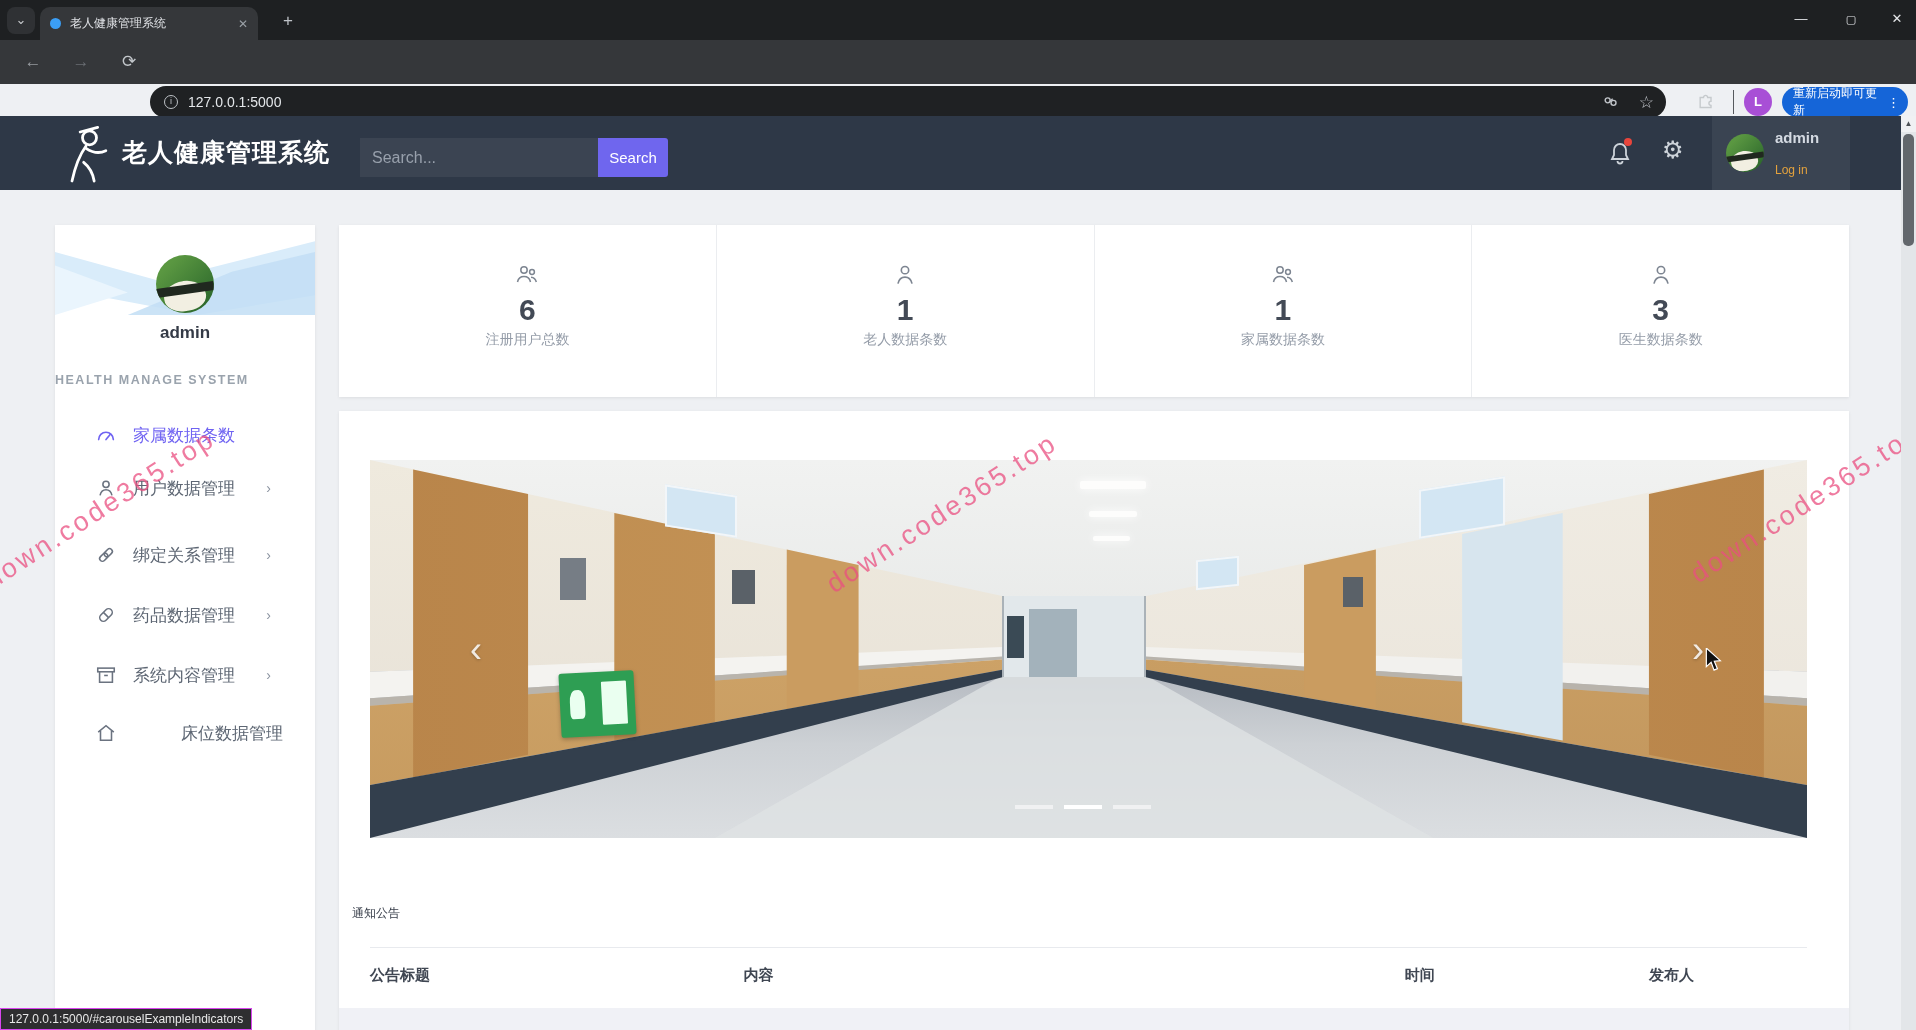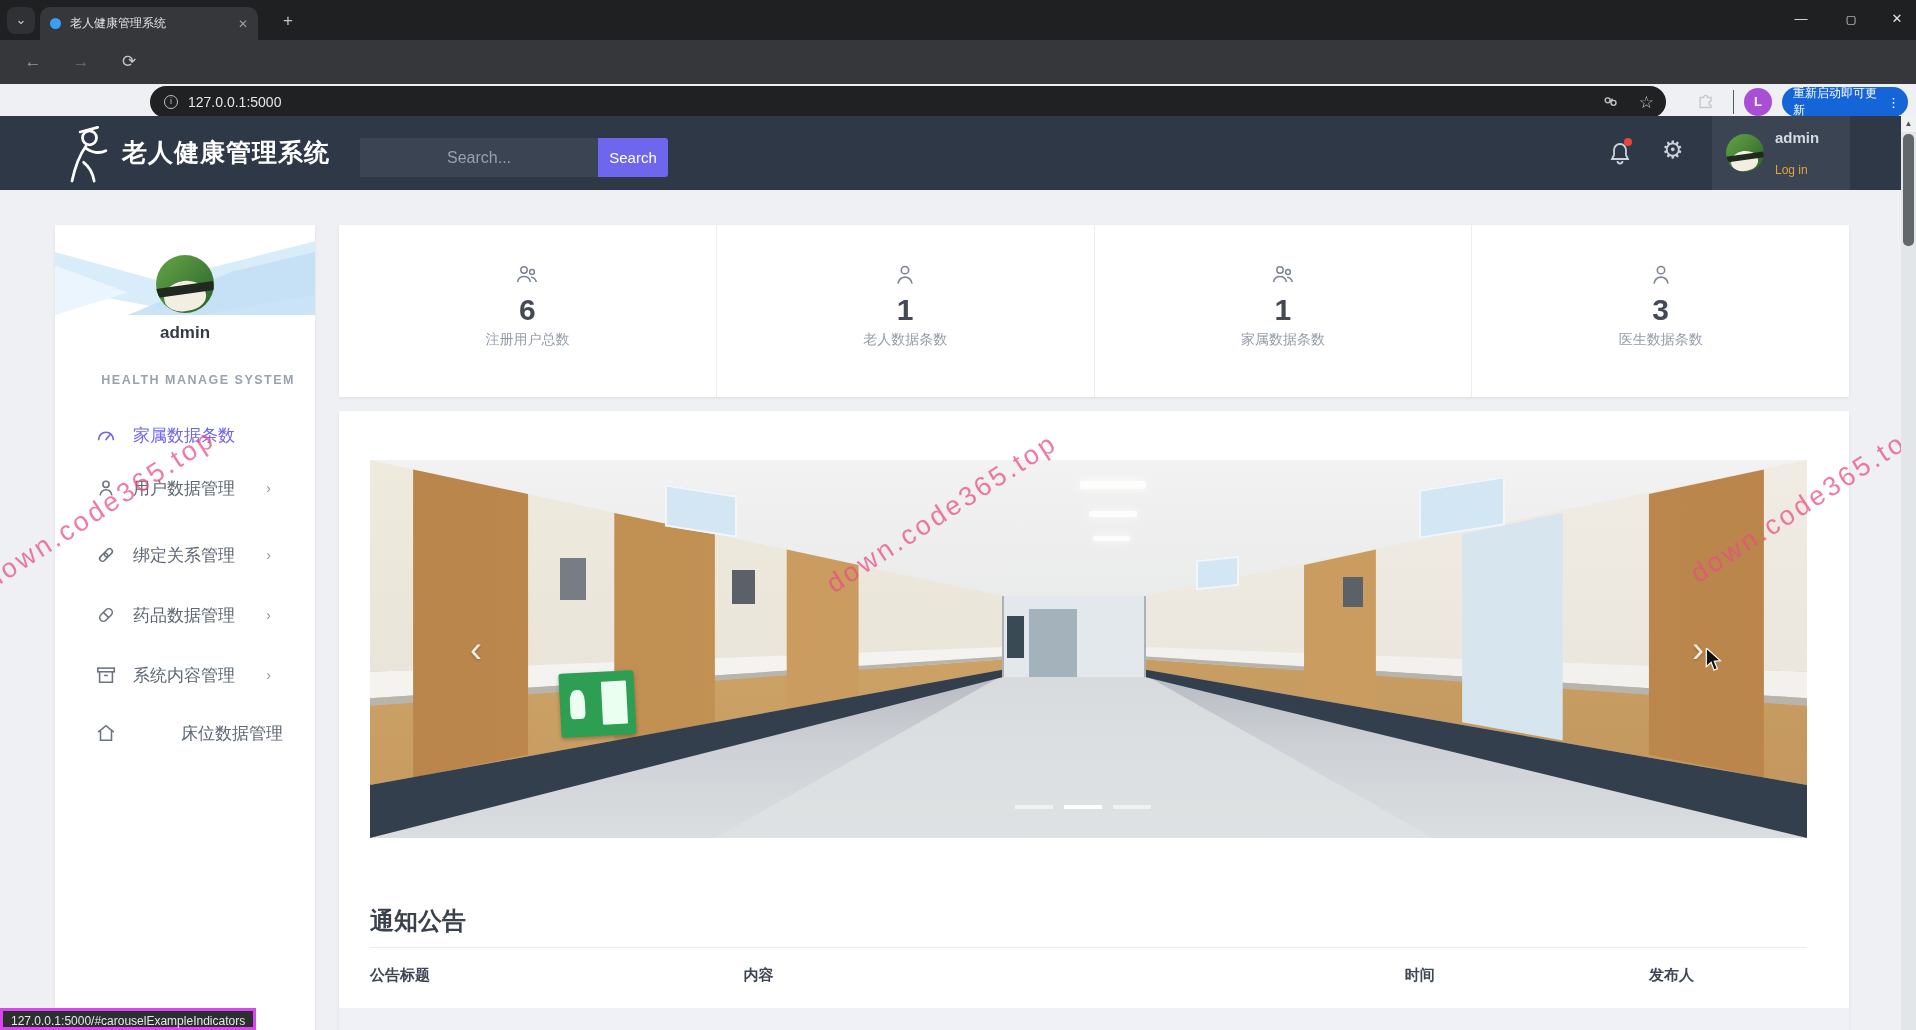--- a/index.html
+++ b/index.html
@@ -32,21 +32,21 @@
   .bookmarks { position:absolute; left:0; top:84px; width:1916px; height:32px; background:#2b2d30; }
   .gridicon { position:absolute; left:10px; top:8px; width:15px; height:15px; display:grid; grid-template-columns:6px 6px; grid-template-rows:6px 6px; gap:3px; }
   .gridicon i { background:#9da1a6; border-radius:1px; }
   .bm-sep { position:absolute; left:1820px; top:6px; width:1px; height:20px; background:#4a4d50; }
   .allbm { position:absolute; right:12px; top:0; height:32px; display:flex; align-items:center; gap:7px; color:#d3d6da; font-size:12.5px; }
 
   
   .appheader { position:absolute; left:0; top:116px; width:1916px; height:74px; background:#2e3847; }
   .logo { position:absolute; left:58px; top:6px; }
   .apptitle { position:absolute; left:122px; top:20px; color:#fff; font-size:25px; font-weight:bold; letter-spacing:1px; }
-  .hsearch { position:absolute; left:360px; top:22px; width:238px; height:39px; background:#3b4452; border:none; color:#dfe3ea; font-size:16px; padding:0 12px; outline:none;text-align:center; }
+  .hsearch { position:absolute; left:360px; top:22px; width:238px; height:39px; background:#3b4452; border:none; color:#dfe3ea; font-size:16px; padding:0 12px; outline:none; }
   .hsearch::placeholder { color:#98a0ac; }
   .hsearch-btn { position:absolute; left:598px; top:22px; width:70px; height:39px; background:#6f66ee; color:#fff; border:none; font-size:15px; border-radius:0 3px 3px 0; }
   .bell { position:absolute; left:1608px; top:24px; width:26px; height:26px; }
   .belldot { position:absolute; left:16px; top:-2px; width:8px; height:8px; border-radius:50%; background:#e8453c; }
   .gear { position:absolute; left:1662px; top:20px; color:#cdd3da; font-size:24px; }
   .userpanel { position:absolute; left:1712px; top:0; width:138px; height:74px; background:#3a4452; display:flex; align-items:center; padding-left:14px; gap:11px; }
   .uname { color:#d4dae2; font-size:15px; font-weight:bold; }
   .ulogin { color:#e3a23d; font-size:12px; margin-top:17px; }
 
   
@@ -59,21 +59,21 @@
   
   .page { position:absolute; left:0; top:190px; width:1916px; height:840px; background:#eef0f3; }
 
   .sidebar { position:absolute; left:55px; top:35px; width:260px; height:820px; background:#fff; box-shadow:0 1px 3px rgba(0,0,0,.08); }
   .waves { position:absolute; left:0; top:0; width:260px; height:90px; background:#fff; overflow:hidden; }
   .waves .w1 { position:absolute; inset:0; background:#d9ecfa; clip-path:polygon(0 30%, 40% 62%, 100% 18%, 100% 78%, 55% 100%, 0 70%); }
   .waves .w2 { position:absolute; inset:0; background:#c2def4; clip-path:polygon(100% 30%, 100% 100%, 28% 100%, 68% 52%); opacity:.85; }
   .waves .w3 { position:absolute; inset:0; background:#eaf5fd; clip-path:polygon(0 45%, 28% 75%, 0 100%); }
   .sb-avatar { position:absolute; left:101px; top:30px; }
   .sb-admin { position:absolute; left:0; top:98px; width:260px; text-align:center; font-size:17px; font-weight:bold; color:#343a46; }
-  .sb-sys { position:absolute; left:0; top:148px; width:240px; text-align:right; font-size:12.5px; font-weight:bold; letter-spacing:1.5px; color:#9aa3ad; }
+  .sb-sys { position:absolute; left:0; top:148px; width:240px; text-align:left; font-size:12.5px; font-weight:bold; letter-spacing:1.5px; color:#9aa3ad; }
   .mitem { position:absolute; left:0; width:260px; height:40px; display:flex; align-items:center; color:#5d6673; font-size:17px; }
   .mitem .mic { width:22px; height:22px; margin-left:40px; margin-right:16px; flex:0 0 auto; }
   .mitem .chev { position:absolute; right:44px; font-size:14px; color:#8b93a0; }
   .mitem.active { color:#6f63f2; }
 
   .statscard { position:absolute; left:339px; top:35px; width:1510px; height:172px; background:#fff; box-shadow:0 1px 3px rgba(0,0,0,.08); display:flex; }
   .stat { flex:1; text-align:center; padding-top:36px; }
   .stat + .stat { border-left:1px solid #ebedf0; }
   .stat .sic { color:#7d8591; height:28px; }
   .stat .sval { font-size:30px; font-weight:600; color:#434a56; margin-top:4px; }
@@ -110,36 +110,36 @@
   .c-poster { position:absolute; background:#d3e6f3; border:2px solid #f2f6f9; }
   .c-disp { position:absolute; background:#5a6168; }
   .c-exit { position:absolute; left:13.2%; top:56%; width:5.2%; height:17%; background:#2e9e53; border-radius:3px; transform:rotate(-3deg); box-shadow:0 2px 4px rgba(0,0,0,.25); }
   .c-exit i { position:absolute; right:10%; top:16%; width:34%; height:66%; background:#eafff0; border-radius:1px; }
   .c-exit b { position:absolute; left:14%; top:26%; width:20%; height:46%; background:#eafff0; border-radius:40% 40% 20% 20%; }
   .c-arrow { position:absolute; color:rgba(255,255,255,.85); font-size:36px; line-height:36px; text-shadow:0 1px 3px rgba(0,0,0,.25); }
   .c-ind { position:absolute; top:345px; left:645px; display:flex; gap:11px; }
   .c-ind i { width:38px; height:4px; background:rgba(255,255,255,.55); }
   .c-ind i.on { background:#fff; }
 
-  .notice-title { position:absolute; left:31px; top:494px; font-size:24px; font-weight:bold; color:#3a404c; }
+  .notice-title { position:absolute; left:13px; top:494px; font-size:12px; font-weight:normal; color:#3a404c; }
   .notice-div { position:absolute; left:31px; top:536px; width:1437px; height:1px; background:#e8eaee; }
   .ntable { position:absolute; left:31px; top:542px; width:1437px; height:44px; display:flex; align-items:center; }
   .ntable .th { font-size:15px; font-weight:bold; color:#3f4652; text-align:left; }
   .th.c1{ width:26%; } .th.c2{ width:46%; } .th.c3{ width:17%; } .th.c4{ width:11%; }
   .nstripe { position:absolute; left:0px; top:597px; width:1510px; height:22px; background:#f0f1f6; }
 
   
   .wm { position:absolute; width:340px; text-align:center; transform:rotate(-33deg); color:rgba(233,79,128,.75); font-size:27px; letter-spacing:3px; z-index:40; pointer-events:none; }
 
   
   .sbar { position:absolute; left:1901px; top:116px; width:15px; height:914px; background:#e3e6e9; z-index:45; }
   .sbar .up { height:16px; text-align:center; font-size:8px; line-height:16px; color:#4c5055; background:#f0f1f3; }
   .sbar .thumb { position:absolute; left:2px; top:18px; width:11px; height:112px; background:#62676c; border-radius:5px; }
 
-  .statusbar { position:absolute; left:0; top:1008px; height:22px; background:#2e2e30; border:3px solid #d946ef; color:#e8e8e8; font-size:12px; line-height:20px; padding:0 8px; z-index:46; white-space:nowrap; }
+  .statusbar { position:absolute; left:0; top:1008px; height:22px; background:#2e2e30; border:1px solid #d946ef; color:#e8e8e8; font-size:12px; line-height:20px; padding:0 8px; z-index:46; white-space:nowrap; }
 
   .cursor { position:absolute; left:1702px; top:648px; z-index:60; }
   svg.ic { display:block; }
 </style>
 </head>
 <body>
 
 <div class="screen">
 
   <div class="tabstrip">

